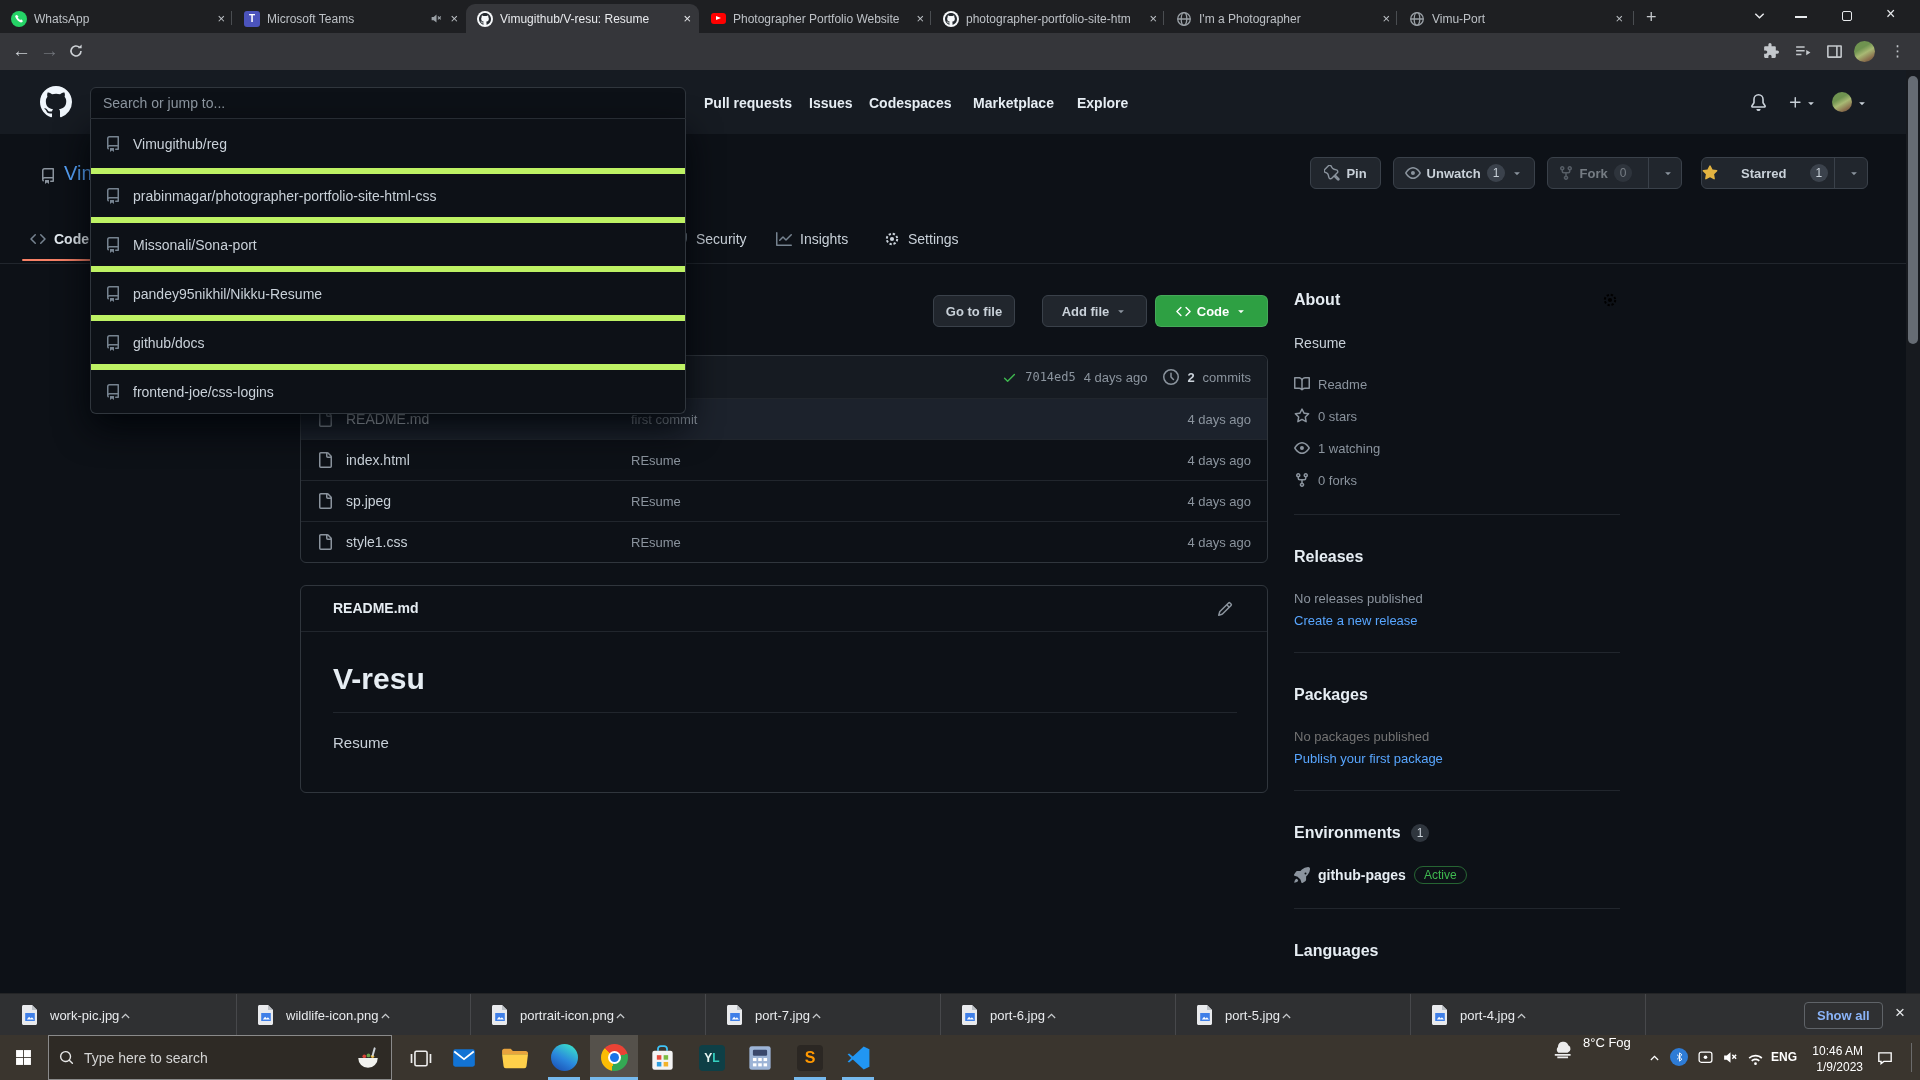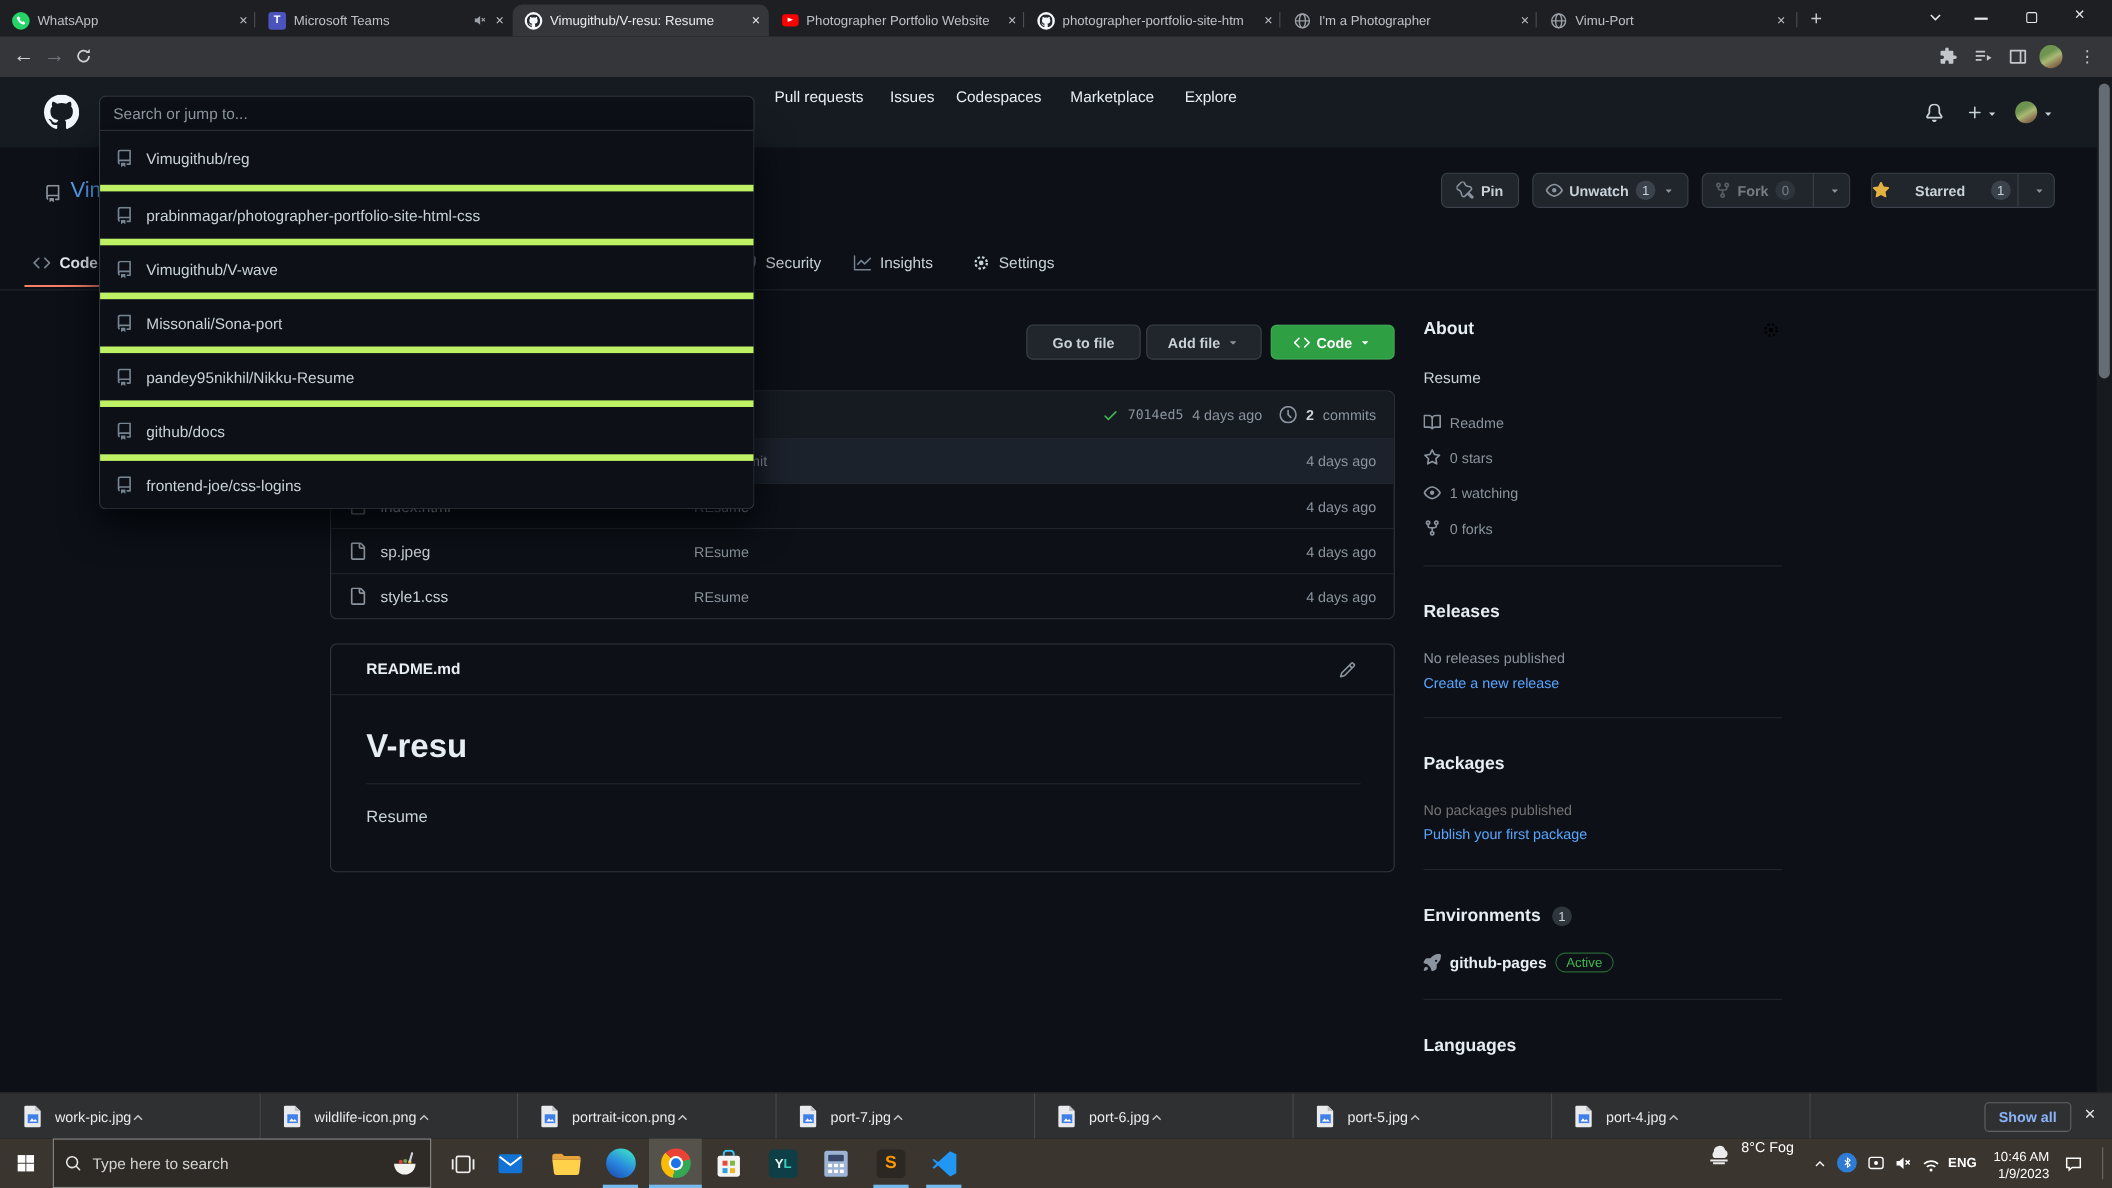--- a/index.html
+++ b/index.html
@@ -25,21 +25,21 @@
   
   .toolbar{left:0;top:33px;width:1920px;height:37px;background:#35363a}
   .navg{font-size:19px;line-height:1}
   .pill{position:absolute;left:92px;top:39px;width:1653px;height:26px;background:#202124;border-radius:13px;
         display:flex;align-items:center;padding:0 14px 0 12px;gap:8px}
   .host{font-size:13px;color:#e8eaed}.path{font-size:13px;color:#9aa0a6}
   .avat{width:21px;height:21px;border-radius:50%;background:linear-gradient(150deg,#6f9350 0 35%,#a8b974 55%,#8a6f4d 80%,#5c4a34)}
   
   .page{left:0;top:70px;width:1920px;height:923px;background:#0d1117}
   .ghhdr{position:absolute;left:0;top:0;width:1920px;height:64px;background:#161b22}
-  .ghnav{position:absolute;top:10px;font-size:14px;font-weight:normal;color:#e6edf3;cursor:pointer}
+  .ghnav{position:absolute;top:25px;font-size:14px;font-weight:bold;color:#e6edf3;cursor:pointer}
   .repotitle{font-size:20px;color:#58a6ff;white-space:nowrap}
   .btn{position:absolute;height:32px;background:#21262d;border:1px solid #3a414a;border-radius:6px;display:flex;
        align-items:center;justify-content:center;gap:6px;color:#c9d1d9;font-size:13px;font-weight:bold;cursor:pointer}
   .cnt{background:rgba(99,110,123,.4);border-radius:10px;padding:0 6px;height:18px;line-height:18px;font-size:12px;font-weight:normal;color:#c9d1d9}
   .vdiv{width:1px;align-self:stretch;background:#3a414a;margin:0 0}
   .ghtabs{position:absolute;left:0;top:151px;width:1906px;height:43px;border-bottom:1px solid #21262d}
   .ghtab{position:absolute;display:flex;align-items:center;gap:8px;font-size:14px;color:#c9d1d9;cursor:pointer}
   .greenbtn{background:#2ea043;border:1px solid rgba(240,246,252,.12);color:#fff}
   .filesbox{position:absolute;left:300px;top:285px;width:968px;height:208px;border:1px solid #30363d;border-radius:6px;background:#0d1117}
   .cbar{position:absolute;left:0;top:0;width:100%;height:42px;background:#161b22;border-radius:6px 6px 0 0}
@@ -437,21 +437,21 @@
     </div>
     <div class="ghtab" style="left:884px;top:10px">
       <svg width="16" height="16" viewBox="0 0 16 16" fill="#768390">
             <use href="#gear"></use>
           </svg>
       <span>Settings</span>
     </div>
   </div>
   <div class="a" style="left:22px;top:189px;width:94px;height:2px;background:#f78166;border-radius:2px"></div>
 
-  <div class="btn" style="left:933px;top:225px;width:104px">
+  <div class="btn" style="left:933px;top:225px;width:82px">
     <span>Go to file</span>
   </div>
   <div class="btn" style="left:1042px;top:225px;width:105px">
     <span>Add file</span>
     <svg width="12" height="12" viewBox="0 0 16 16" fill="#8b949e">
           <use href="#tri"></use>
         </svg>
   </div>
   <div class="btn greenbtn" style="left:1155px;top:225px;width:113px">
     <svg width="15" height="15" viewBox="0 0 16 16" fill="#fff">
@@ -590,26 +590,20 @@
             <svg width="16" height="16" viewBox="0 0 16 16" fill="currentColor">
               <use href="#repo"></use>
             </svg>
             <span>Vimugithub/reg</span>
           </div>
       <div class="dditem">
             <svg width="16" height="16" viewBox="0 0 16 16" fill="currentColor">
               <use href="#repo"></use>
             </svg>
             <span>prabinmagar/photographer-portfolio-site-html-css</span>
-          </div>
-      <div class="dditem">
-            <svg width="16" height="16" viewBox="0 0 16 16" fill="currentColor">
-              <use href="#repo"></use>
-            </svg>
-            <span>Vimugithub/V-wave</span>
           </div>
       <div class="dditem">
             <svg width="16" height="16" viewBox="0 0 16 16" fill="currentColor">
               <use href="#repo"></use>
             </svg>
             <span>Missonali/Sona-port</span>
           </div>
       <div class="dditem">
             <svg width="16" height="16" viewBox="0 0 16 16" fill="currentColor">
               <use href="#repo"></use>

